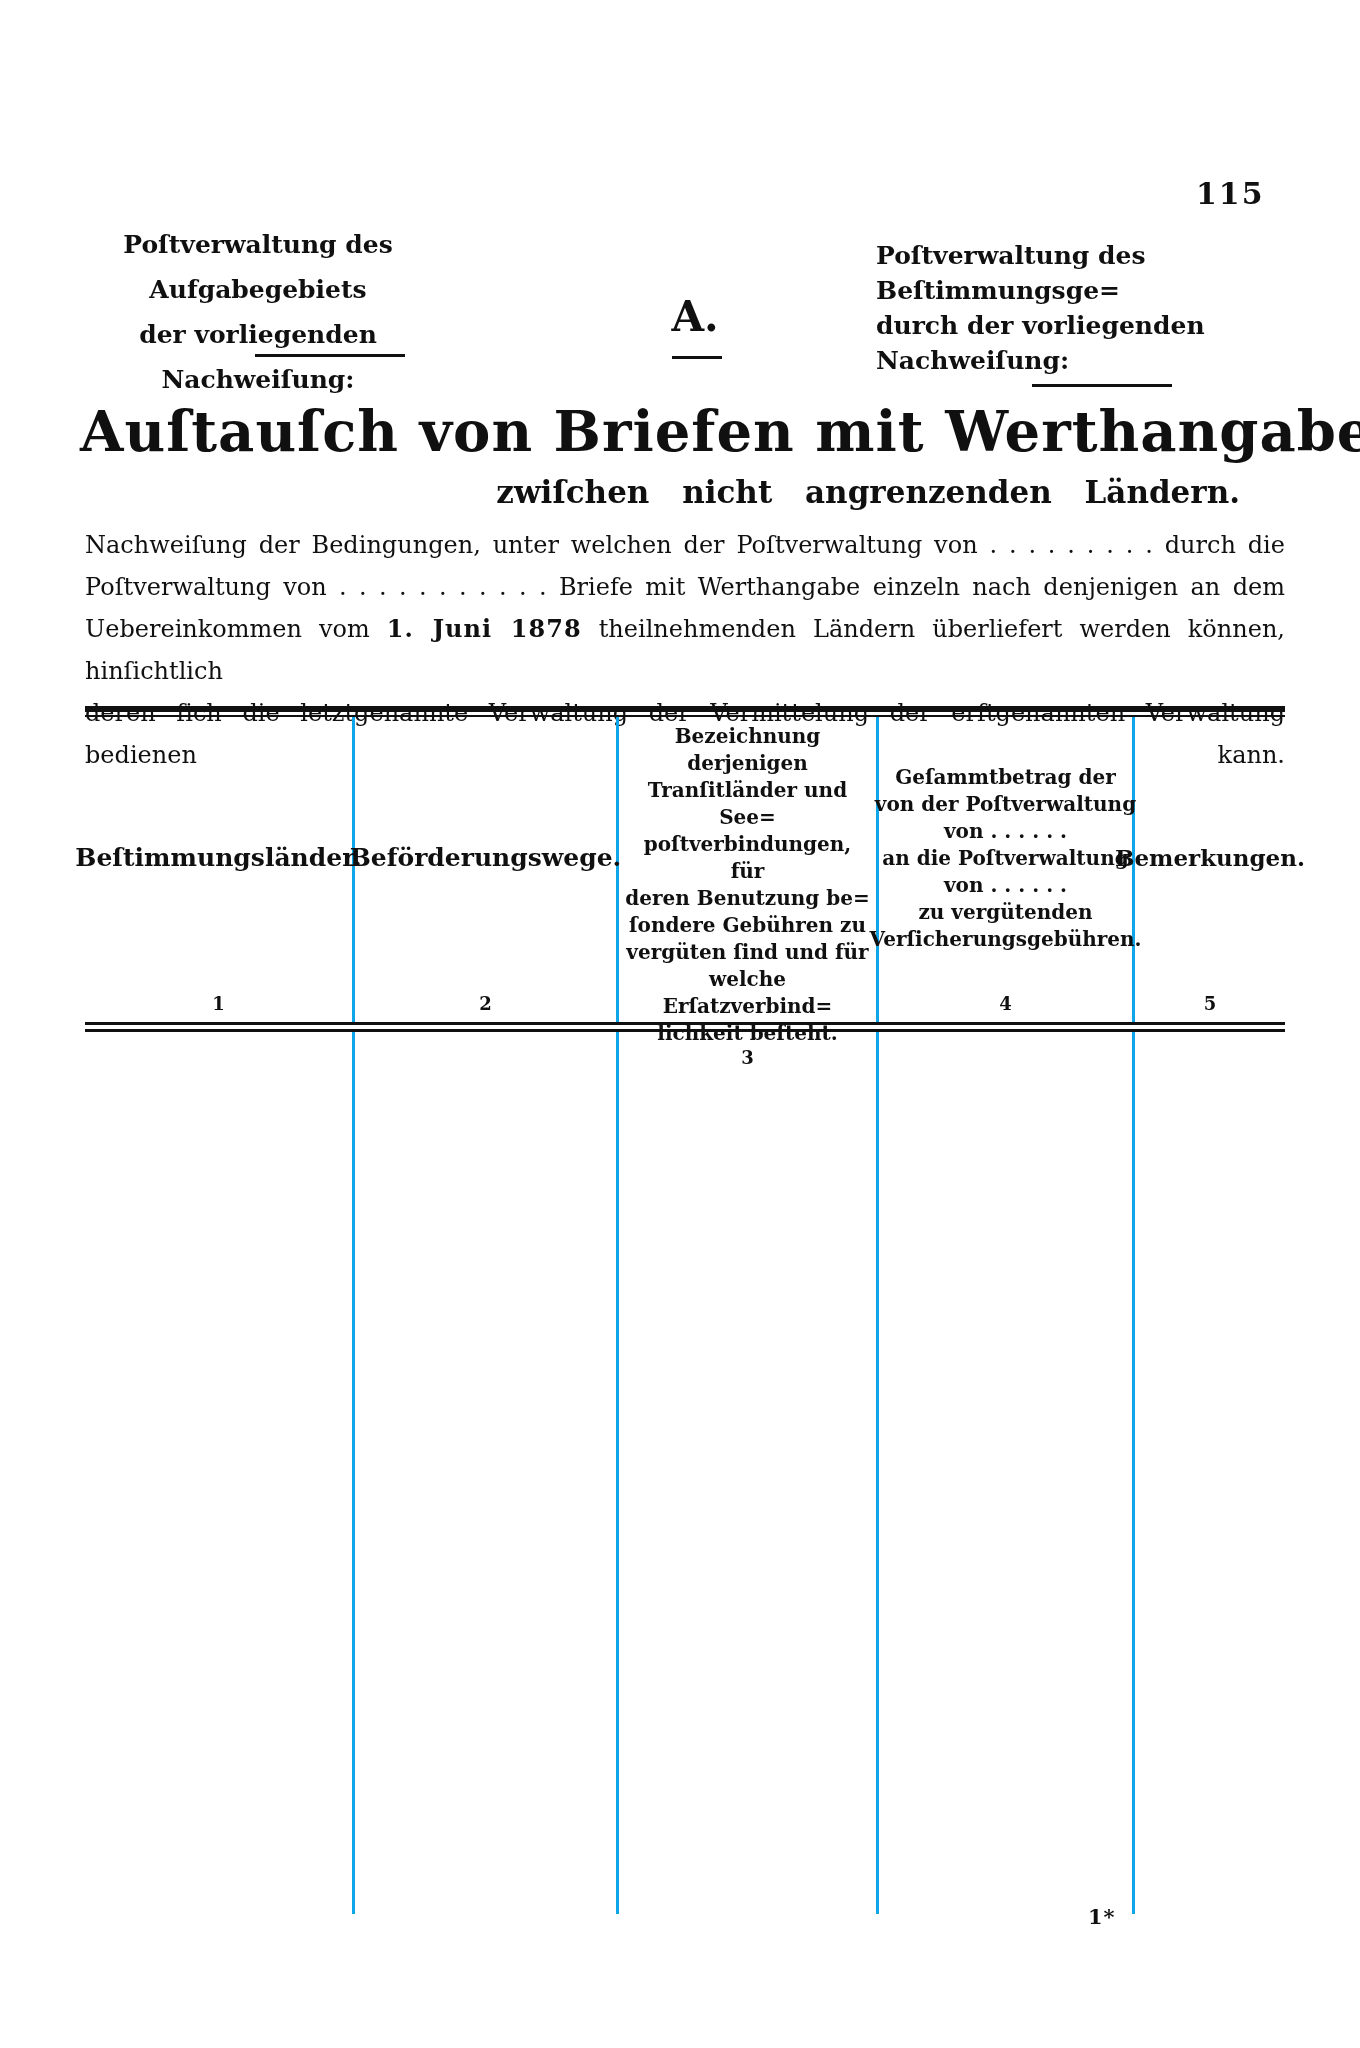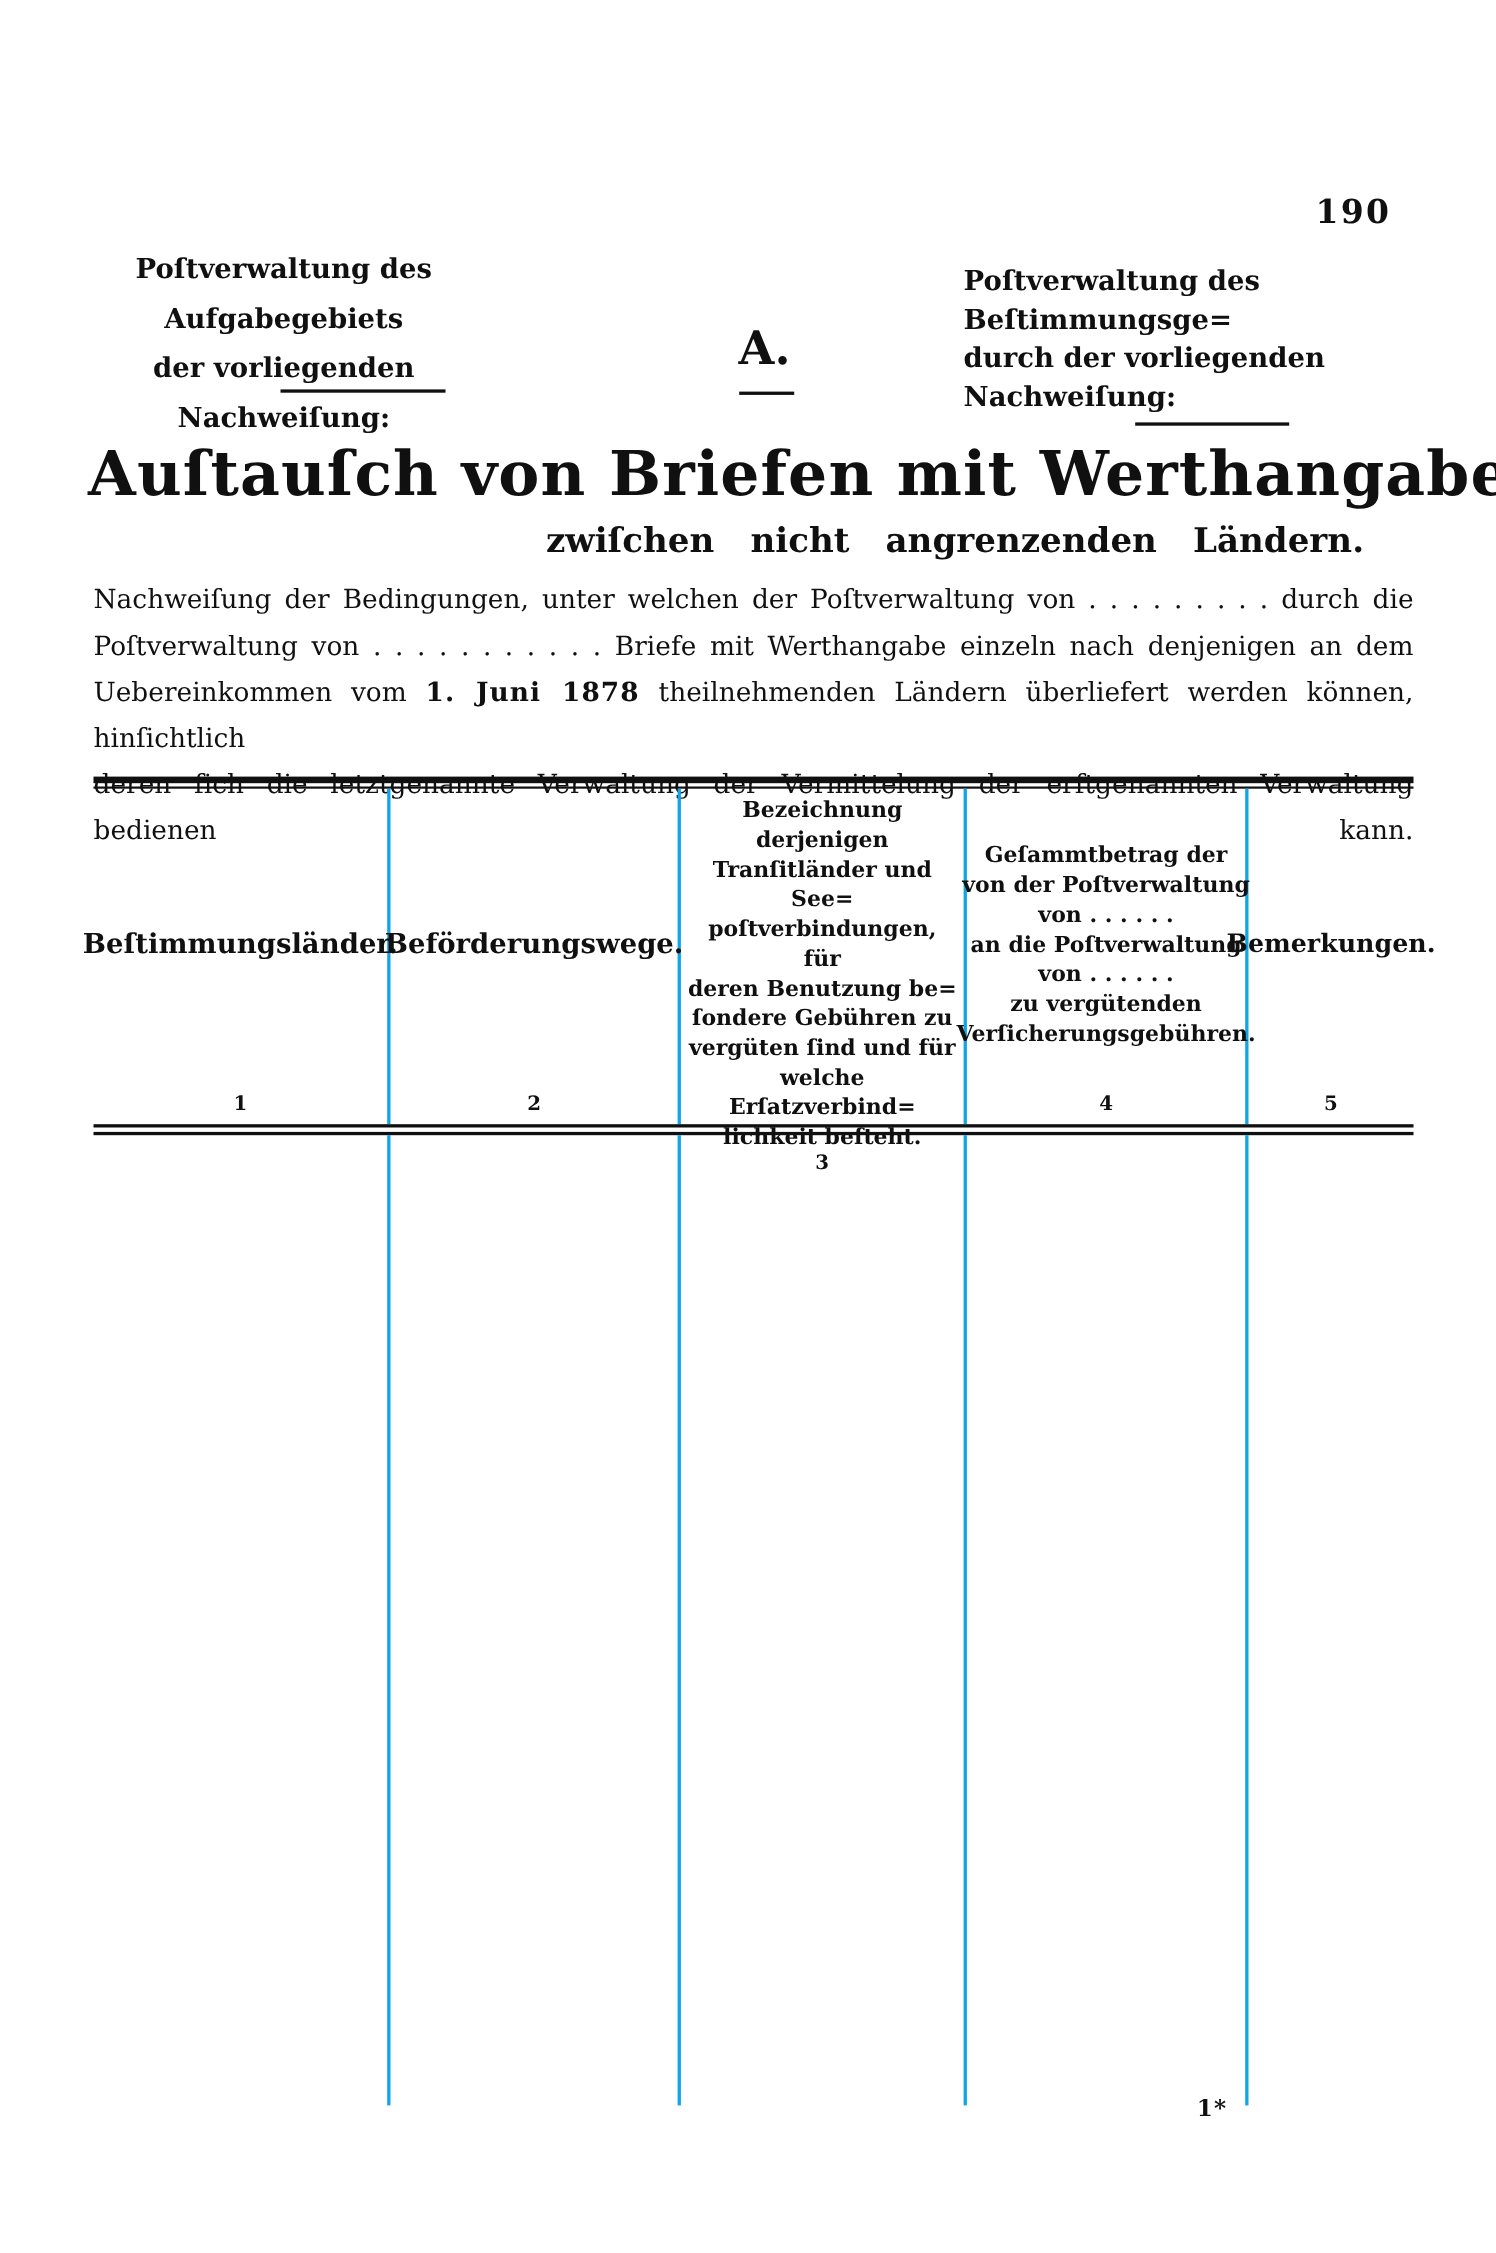--- a/index.html
+++ b/index.html
@@ -120,21 +120,21 @@
   .signature-mark{
     left:1088px;top:1904px;width:80px;
     font-size:21px;font-weight:bold;letter-spacing:1px;
   }
 </style>
 </head>
 <body>
 
 <div class="page">
 
-  <div class="abs page-number">190</div>
+  <div class="abs page-number">115</div>
 
   <div class="abs hdr-left">
     <div>Poſtverwaltung des Aufgabegebiets</div>
     <div>der vorliegenden Nachweiſung:</div>
   </div>
   <div class="abs hdr-left-line"></div>
 
   <div class="abs hdr-right">
     <div>Poſtverwaltung des Beſtimmungsge=</div>
     <div>durch der vorliegenden Nachweiſung:</div>

